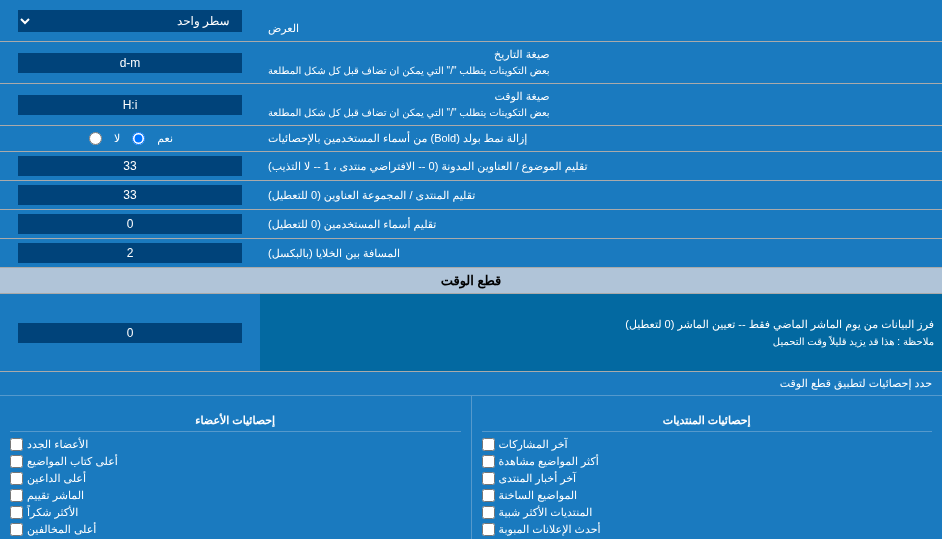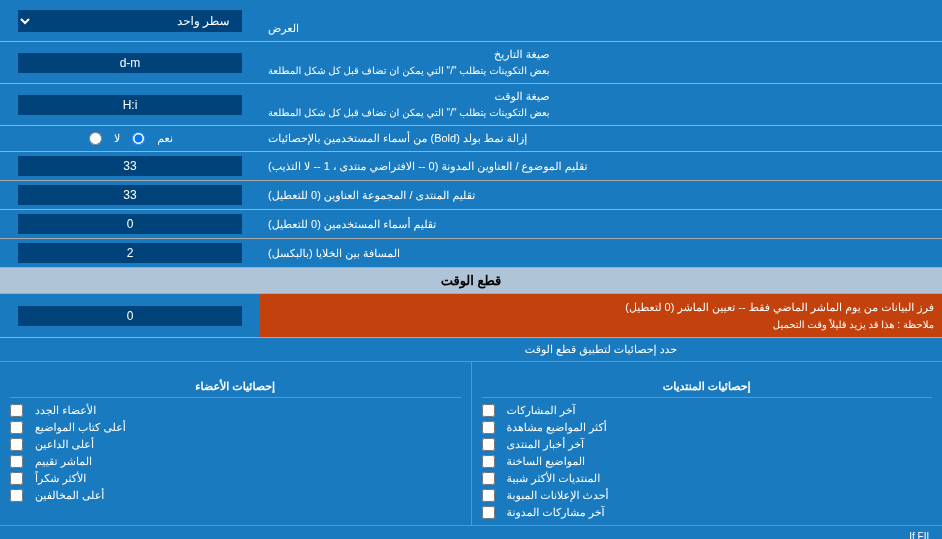--- a/index.html
+++ b/index.html
@@ -85,23 +85,23 @@
       font-size: 12px;
       width: 90%;
     }
     
     .bottom-section {
       display: flex;
       border-bottom: 1px solid #aaa;
     }
     .bottom-label {
       flex: 1;
-      background: #c2410c;
-      color: #fff;
-      padding: 5px 8px;
+      background: #0369a1;
+      color: #fff;
+      padding: 22px 8px;
       text-align: right;
       font-size: 11px;
       line-height: 1.5;
     }
     .bottom-input {
       width: 260px;
       background: #1a7abf;
       display: flex;
       align-items: center;
       justify-content: center;
@@ -134,21 +134,21 @@
       border-bottom: 1px solid #5599cc;
       margin-bottom: 4px;
     }
     .checkbox-item {
       display: flex;
       align-items: center;
       color: #fff;
       font-size: 11px;
       padding: 2px 0;
       justify-content: flex-end;
-      gap: 12px;
+      gap: 4px;
     }
     .checkbox-item input[type="checkbox"] {
       margin: 0;
     }
     .divider-col {
       width: 1px;
       background: #5599cc;
     }
   </style>
 </head>
@@ -242,21 +242,21 @@
 <div class="bottom-section">
   <div class="bottom-label">
     <span>فرز البيانات من يوم الماشر الماضي فقط -- تعيين الماشر (0 لتعطيل)<br><span style="font-size:10px;">ملاحظة : هذا قد يزيد قليلاً وقت التحميل</span></span>
   </div>
   <div class="bottom-input">
     <input type="text" value="0" style="">
   </div>
 </div>
 
 <div class="row" style="background:#1a7abf;border-bottom:1px solid #5599cc;">
-  <div style="flex:1;background:#1a7abf;color:#fff;padding:5px 10px;text-align:center;font-size:11px;">
+  <div style="flex:1;background:#1a7abf;color:#fff;padding:5px 10px;text-align:right;font-size:11px;">
     <span>حدد إحصائيات لتطبيق قطع الوقت</span>
   </div>
   <div style="width:260px;background:#1a7abf;"></div>
 </div>
 
 <div class="checkbox-grid">
 
   <div class="checkbox-col">
     <div class="checkbox-col-header">
       <span>إحصائيات المنتديات</span>

